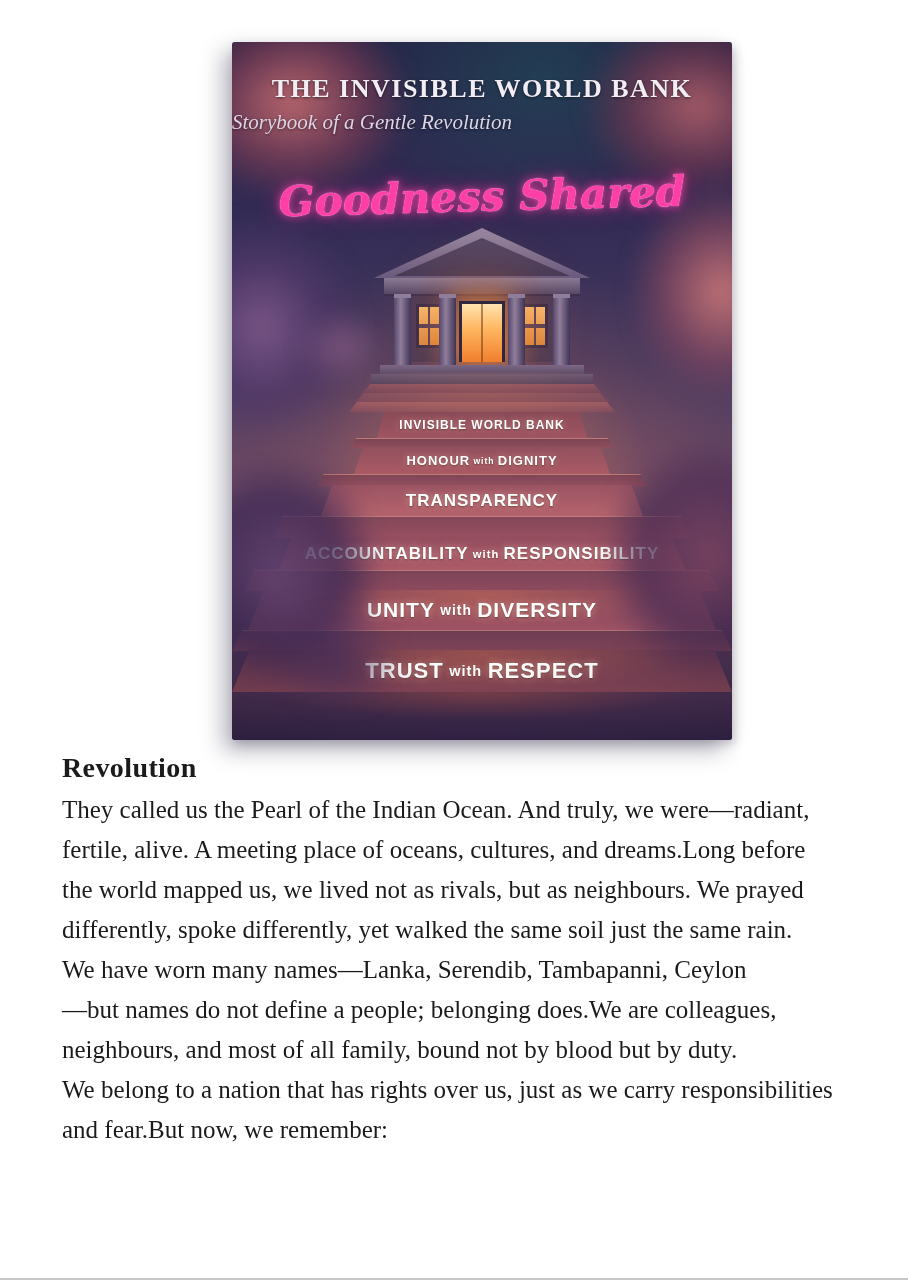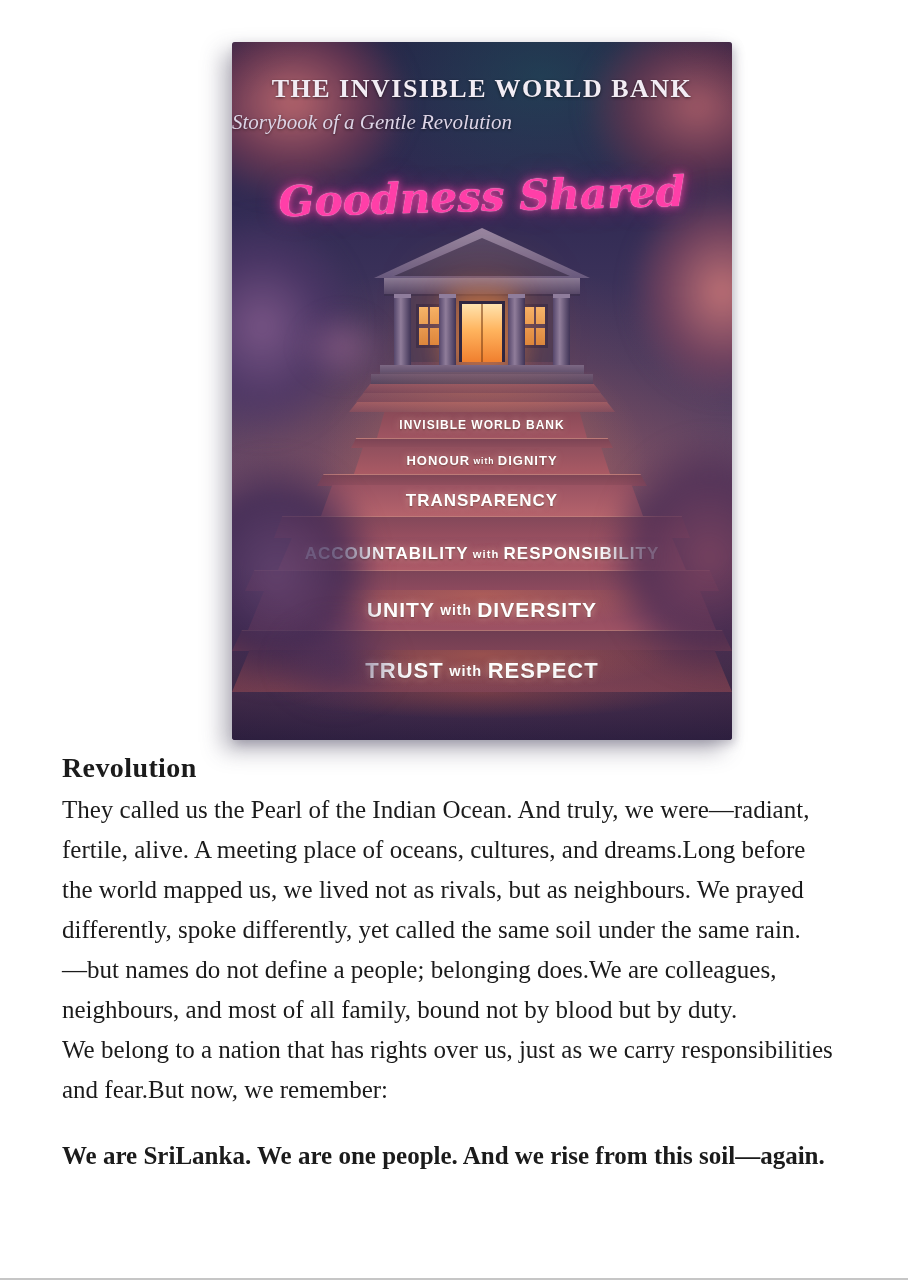--- a/index.html
+++ b/index.html
@@ -256,21 +256,21 @@
   <div class="cloud c8"></div>
 
   <div class="vignette"></div>
 </div>
 
 <main class="invocation">
   <h2>Revolution</h2>
   <p class="line">They called us the Pearl of the Indian Ocean. And truly, we were—radiant,</p>
   <p class="line">fertile, alive. A meeting place of oceans, cultures, and dreams.Long before</p>
   <p class="line">the world mapped us, we lived not as rivals, but as neighbours. We prayed</p>
-  <p class="line">differently, spoke differently, yet called the same soil under the same rain.</p>
+  <p class="line">differently, spoke differently, yet walked the same soil just the same rain.</p>
+  <p class="line">We have worn many names—Lanka, Serendib, Tambapanni, Ceylon</p>
   <p class="line">—but names do not define a people; belonging does.We are colleagues,</p>
   <p class="line">neighbours, and most of all family, bound not by blood but by duty.</p>
   <p class="line">We belong to a nation that has rights over us, just as we carry responsibilities</p>
   <p class="line">and fear.But now, we remember:</p>
-  <p class="closing">We are SriLanka. We are one people. And we rise from this soil—again.</p>
 </main>
 
 <div class="page-edge"></div>
 
 </body></html>

